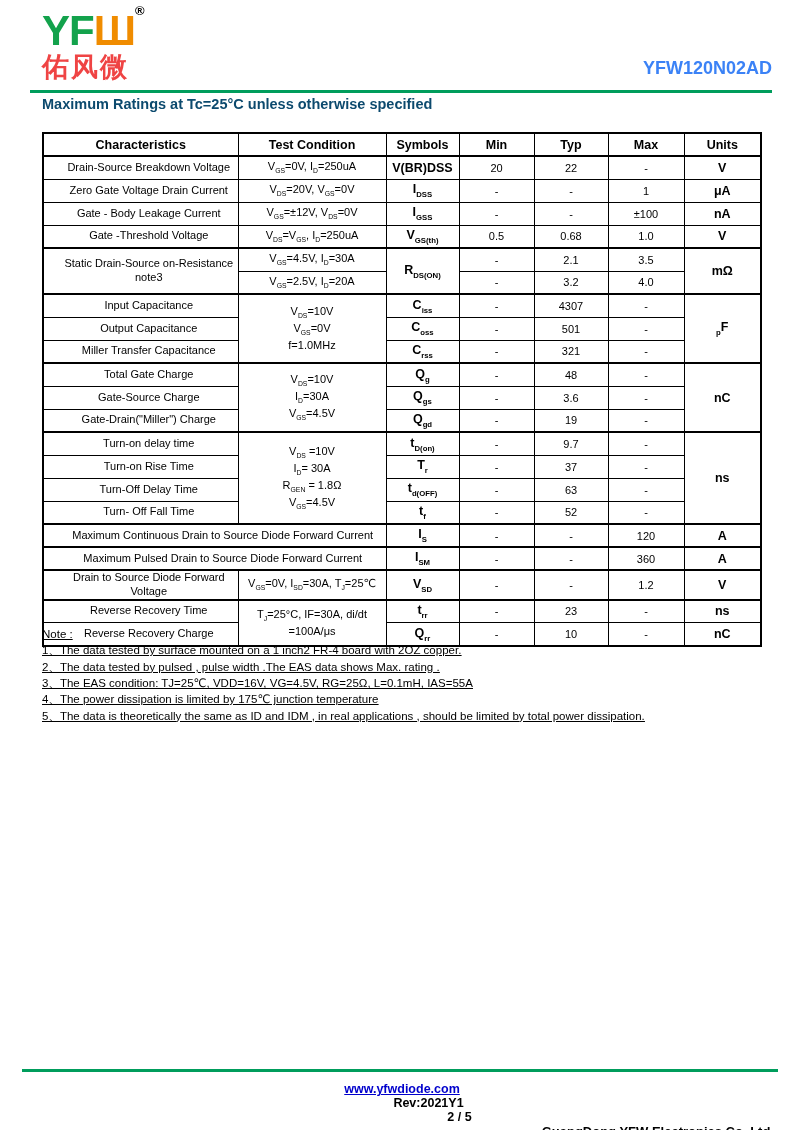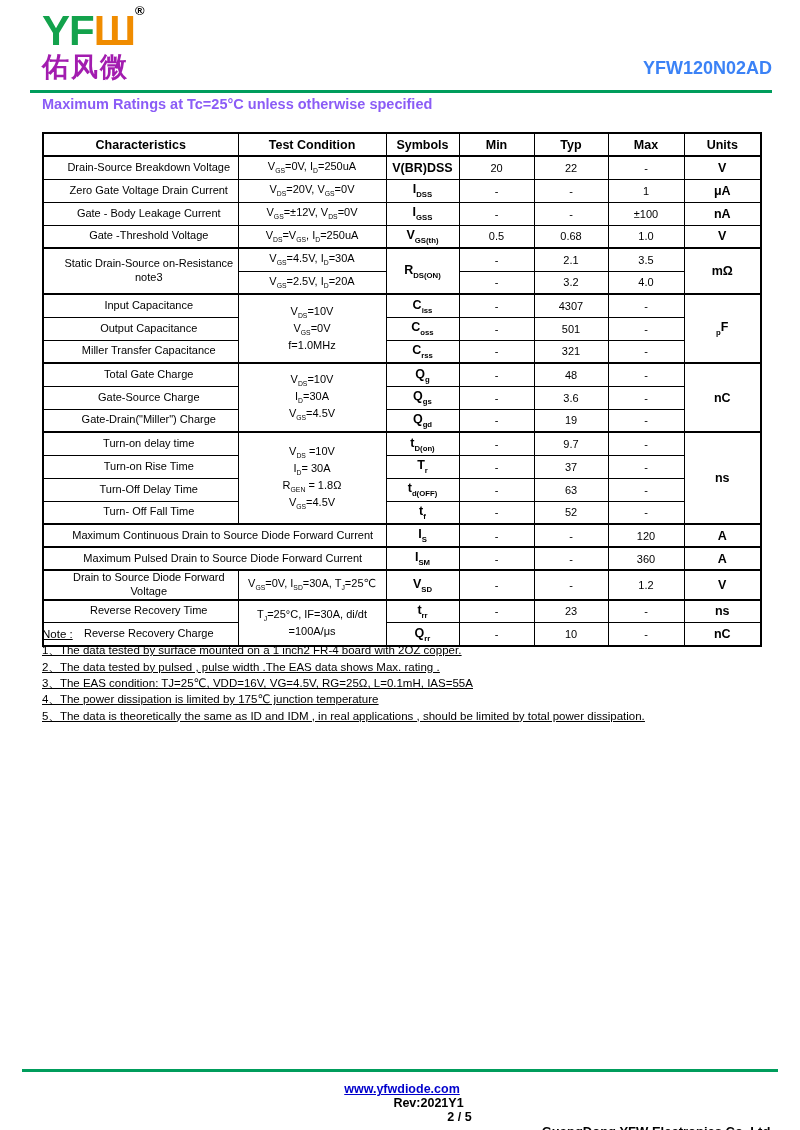--- a/index.html
+++ b/index.html
@@ -14,26 +14,26 @@
     overflow:hidden;
   }
   
   .hdr { position:absolute; left:30px; right:28px; top:10px; }
   .logo-row { display:flex; justify-content:space-between; align-items:flex-end; }
   .logo { line-height:1; padding-left:12px; }
   .logo-main { font-weight:bold; font-size:42px; letter-spacing:-1px; line-height:1; }
   .logo-green { color:#13a24c; }
   .logo-orange { color:#f08c00; }
   .logo-reg { font-size:13px; font-weight:bold; color:#000; vertical-align:top; position:relative; top:-6px; }
-  .logo-cn { font-weight:bold; font-size:27px; color:#a21caf; letter-spacing:2px; margin-top:2px; }
+  .logo-cn { font-weight:bold; font-size:27px; color:#ef4444; letter-spacing:2px; margin-top:2px; }
   .part-no { font-weight:bold; font-size:18px; color:#3b82f6; padding-bottom:2px; }
   .green-rule { position:absolute; left:30px; right:28px; top:90px; height:3px; background:#009d5c; }
   .section-title {
     position:absolute; left:42px; top:96px;
-    font-weight:bold; font-size:14.5px; color:#8b5cf6;
+    font-weight:bold; font-size:14.5px; color:#0c4a6e;
   }
   
   table.ratings {
     position:absolute; left:42px; top:117px;
     border-collapse:collapse; table-layout:fixed;
     width:718px;
     margin-top:15px;
   }
   table.ratings th, table.ratings td {
     border:1px solid #000;

